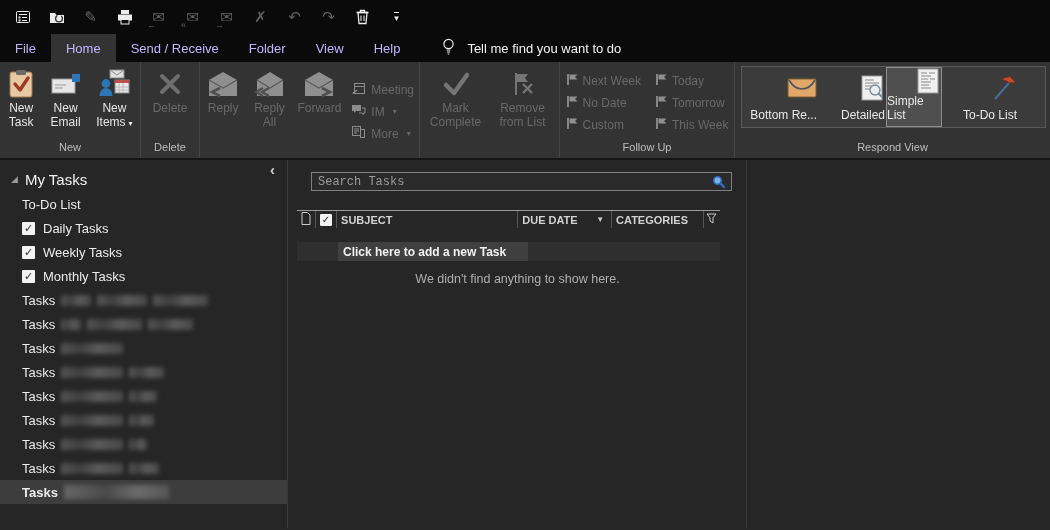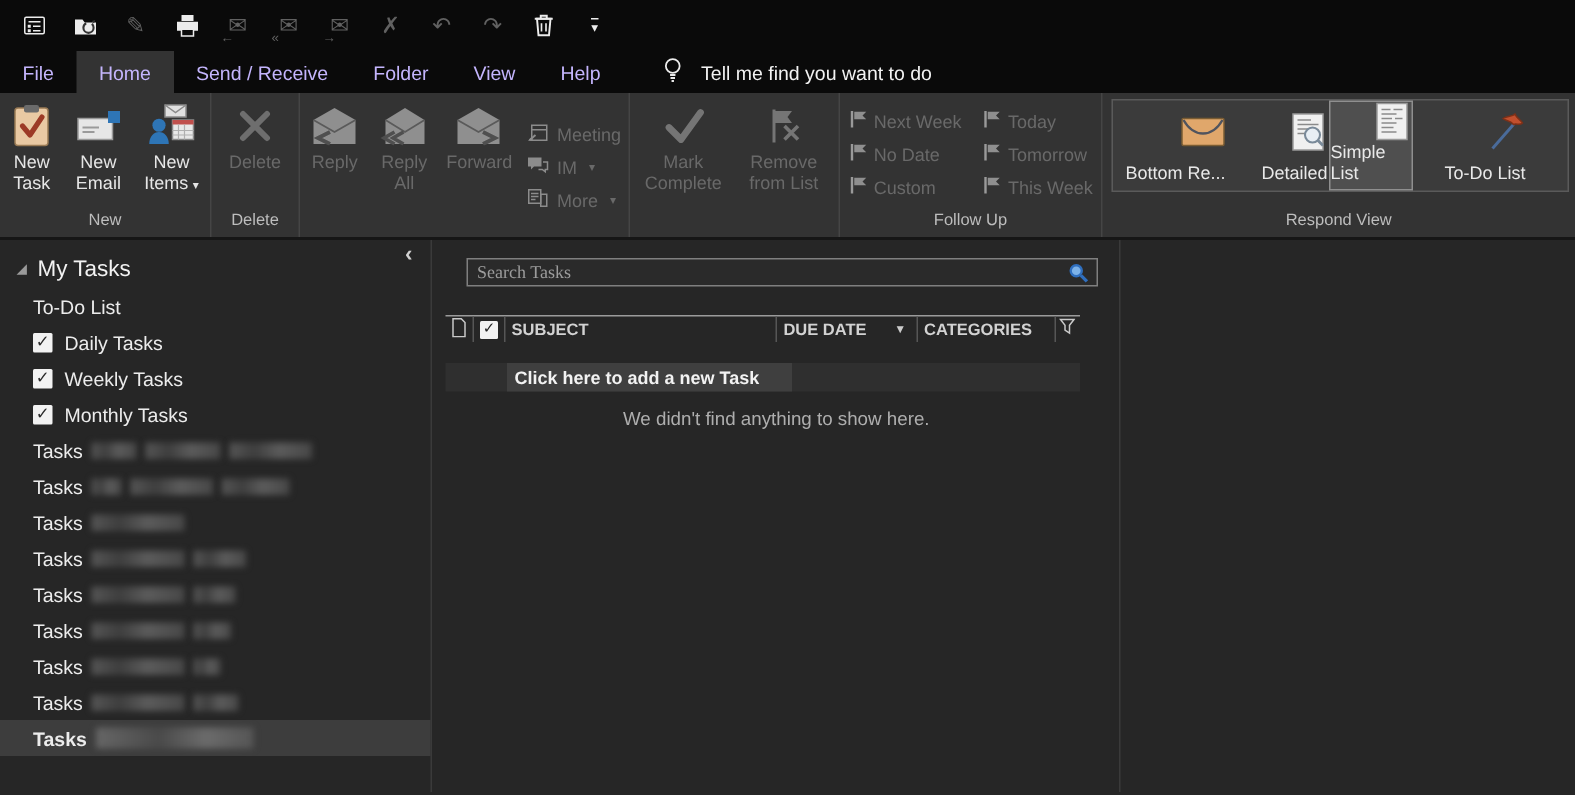--- a/index.html
+++ b/index.html
@@ -45,21 +45,21 @@
   .tri{font-size:9px;color:#9a9a9a}
   .srow{height:24px;display:flex;align-items:center;padding-left:22px;font-size:13px;color:#ececec}
   .cbx{width:13px;height:13px;background:#f2f2f2;border-radius:1px;color:#2b2b2b;font-size:11px;line-height:13px;text-align:center;margin-right:8px;font-weight:bold;flex:none}
   .redact{display:inline-block;height:11px;margin-left:6px;border-radius:1px;filter:blur(2px);
     background:linear-gradient(90deg,#555 0%,#3e3e3e 30%,#5b5b5b 60%,#474747 100%)}
   .srow.selected{background:#3d3d3d;font-weight:bold}
   .srow.selected .redact{height:14px;background:linear-gradient(90deg,#666,#4a4a4a 40%,#6b6b6b 70%,#555)}
   
   .tasks-pane{width:459px;box-sizing:border-box;border-left:1px solid #3a3a3a;padding-top:12px}
   .searchbox{margin-left:23px;width:421px;height:19px;box-sizing:border-box;border:1px solid #7f7f7f;background:#2a2a2a;display:flex;align-items:center}
-  .searchbox input{flex:1;background:transparent;border:none;outline:none;color:#d946ef;font-size:12px;padding:0 6px;font-family:Liberation Serif, serif;min-width:0}
+  .searchbox input{flex:1;background:transparent;border:none;outline:none;color:#d946ef;font-size:12px;padding:0 6px;font-family:Liberation Mono, monospace;min-width:0}
   .searchbox input::placeholder{color:#9c9c9c}
   .sicon{margin-right:5px;display:flex}
   .ttable{margin-left:9px;width:423px}
   .thead{display:flex;border-top:1px solid #9b9b9b;height:17px;align-items:center;font-size:11px;color:#d2d2d2;margin-top:19px}
   .th{display:flex;align-items:center;height:100%;box-sizing:border-box;border-left:1px solid #565656;padding:0 4px;font-weight:bold}
   .th.first{border-left:none}
   .c-icon{width:19px;justify-content:center;padding:0}
   .c-cb{width:22px;justify-content:center;padding:0}
   .c-subj{width:190px}
   .c-due{width:98px;justify-content:space-between;padding-right:7px}

